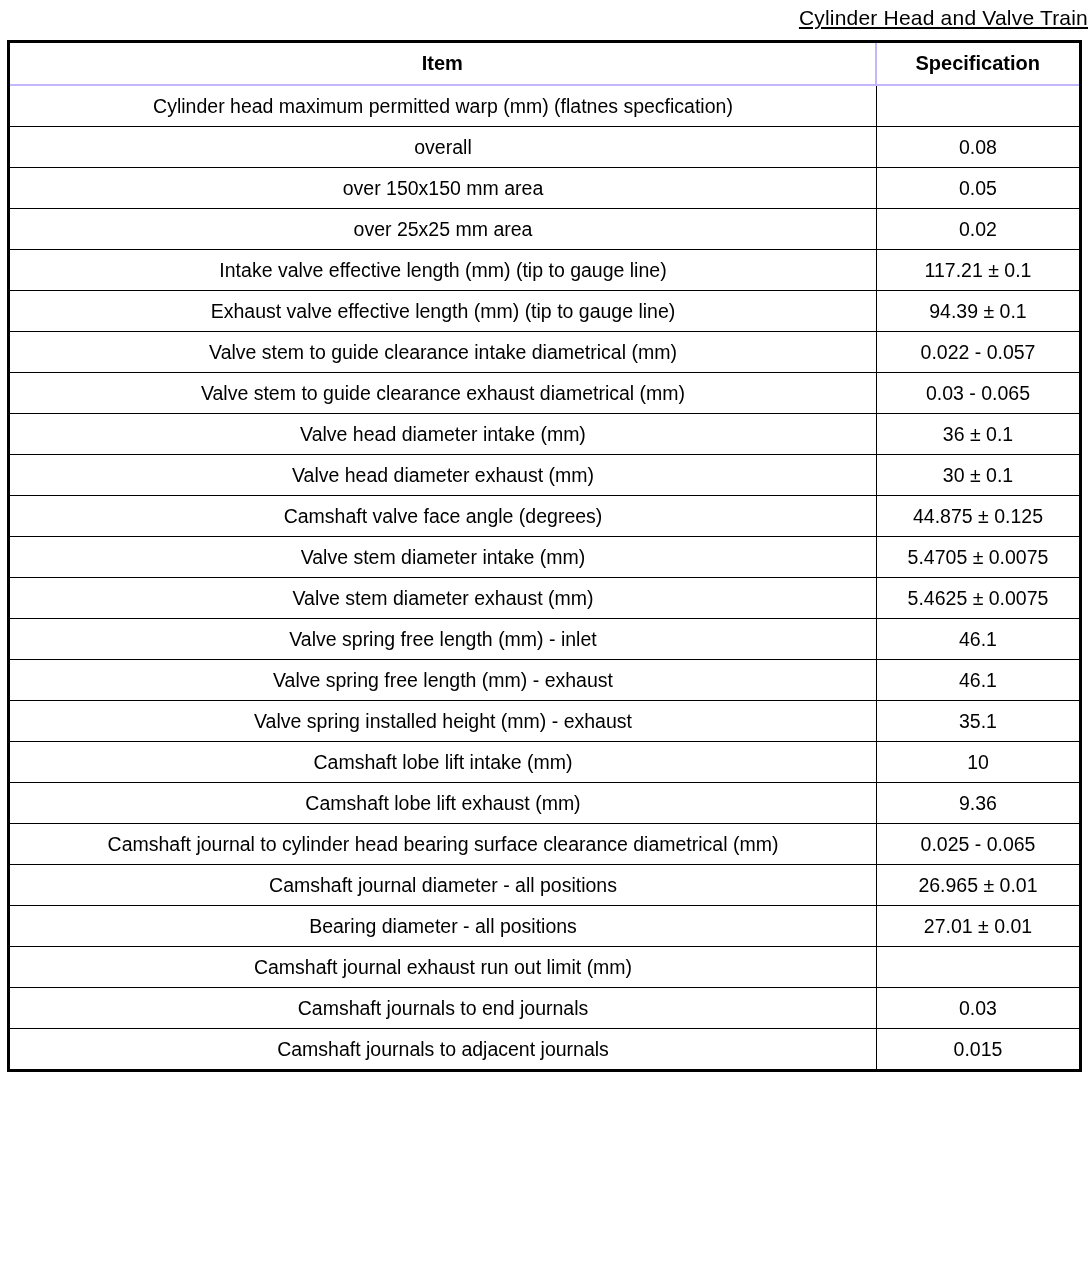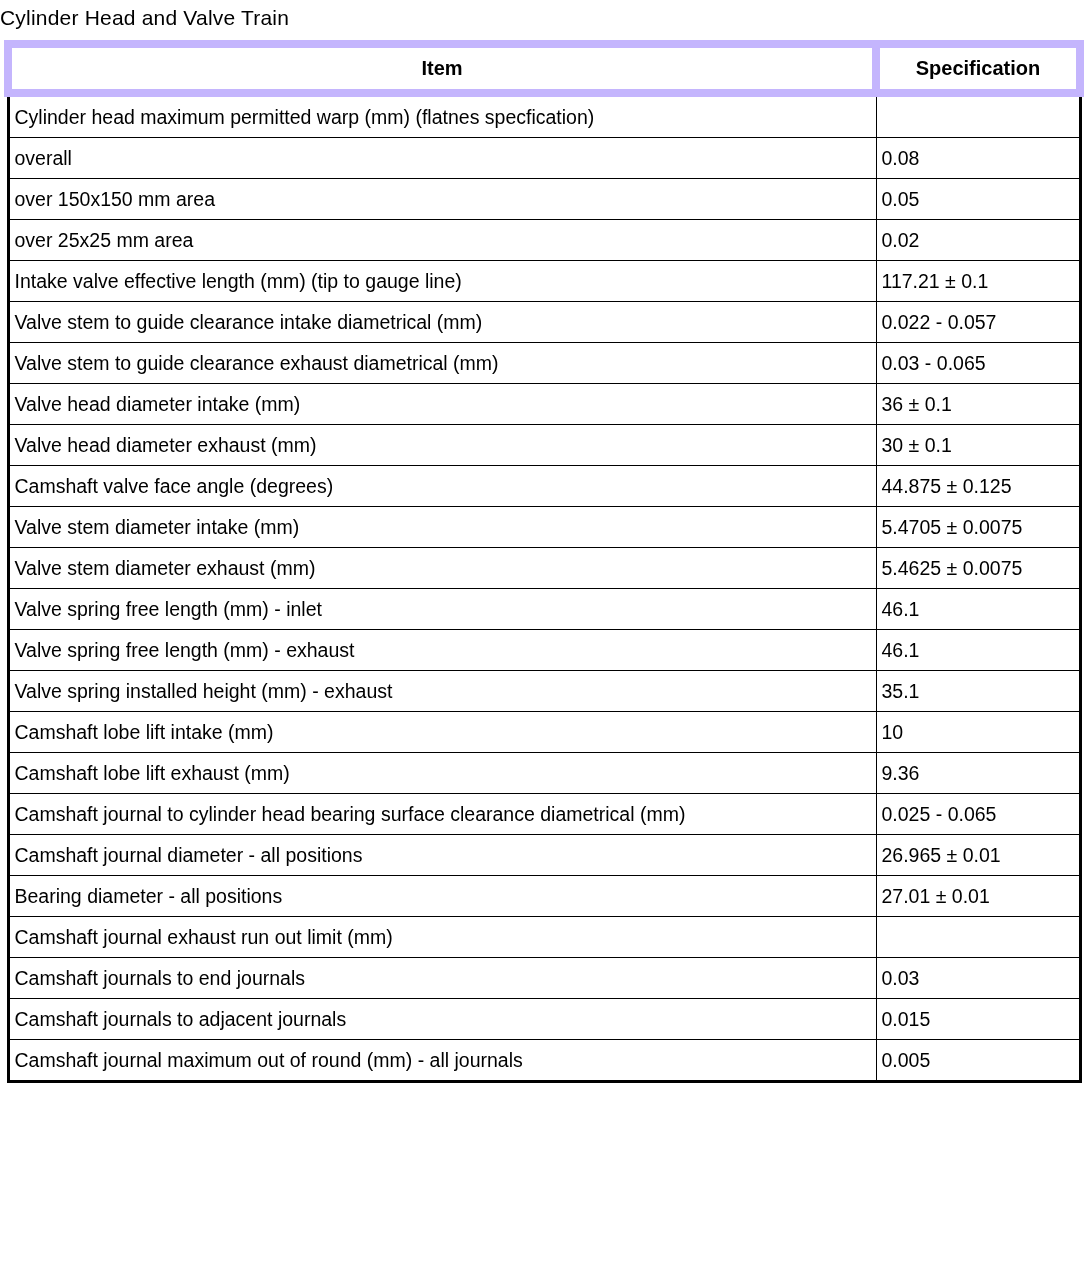--- a/index.html
+++ b/index.html
@@ -9,48 +9,49 @@
     font-family: "Liberation Sans", sans-serif;
     color: #000000;
   }
   .page {
     width: 1088px;
     height: 1280px;
     box-sizing: border-box;
     background: #ffffff;
   }
   .doc-title {
-    text-align: left;
+    text-align: right;
     font-size: 21px;
     font-weight: 400;
     margin: 0;
     padding: 6px 0 10px 0;
     letter-spacing: 0.2px;
+    text-decoration: underline;
   }
   table.spec-table {
     width: 1072px;
     margin: 0 auto;
     border-collapse: collapse;
     border: 3px solid #000000;
     table-layout: fixed;
   }
   col.col-item { width: 868px; }
   col.col-spec { width: 204px; }
   table.spec-table th {
-    border: 8px solid #c4b5fd;
+    border: 2px solid #c4b5fd;
     font-size: 20px;
     font-weight: 700;
     text-align: center;
     padding: 9px 4px;
   }
   table.spec-table td {
     border: 1px solid #000000;
     font-size: 19.5px;
     font-weight: 400;
-    text-align: left;
+    text-align: center;
     vertical-align: middle;
     padding: 8px 4px 8px 5px;
     line-height: 24px;
     white-space: nowrap;
     overflow: hidden;
   }
   table.spec-table td.spec {
     padding-left: 5px;
   }
 </style>
@@ -84,20 +85,24 @@
           <td>over 150x150 mm area</td>
           <td class="spec">0.05</td>
         </tr>
         <tr>
           <td>over 25x25 mm area</td>
           <td class="spec">0.02</td>
         </tr>
         <tr>
           <td>Intake valve effective length (mm) (tip to gauge line)</td>
           <td class="spec">117.21 ± 0.1</td>
+        </tr>
+        <tr>
+          <td>Exhaust valve effective length (mm) (tip to gauge line)</td>
+          <td class="spec">94.39 ± 0.1</td>
         </tr>
         <tr>
           <td>Valve stem to guide clearance intake diametrical (mm)</td>
           <td class="spec">0.022 - 0.057</td>
         </tr>
         <tr>
           <td>Valve stem to guide clearance exhaust diametrical (mm)</td>
           <td class="spec">0.03 - 0.065</td>
         </tr>
         <tr>
@@ -157,19 +162,15 @@
           <td class="spec"></td>
         </tr>
         <tr>
           <td>Camshaft journals to end journals</td>
           <td class="spec">0.03</td>
         </tr>
         <tr>
           <td>Camshaft journals to adjacent journals</td>
           <td class="spec">0.015</td>
         </tr>
-        <tr>
-          <td>Camshaft journal maximum out of round (mm) - all journals</td>
-          <td class="spec">0.005</td>
-        </tr>
       </tbody>
   </table>
 </div>
 
 </body></html>

